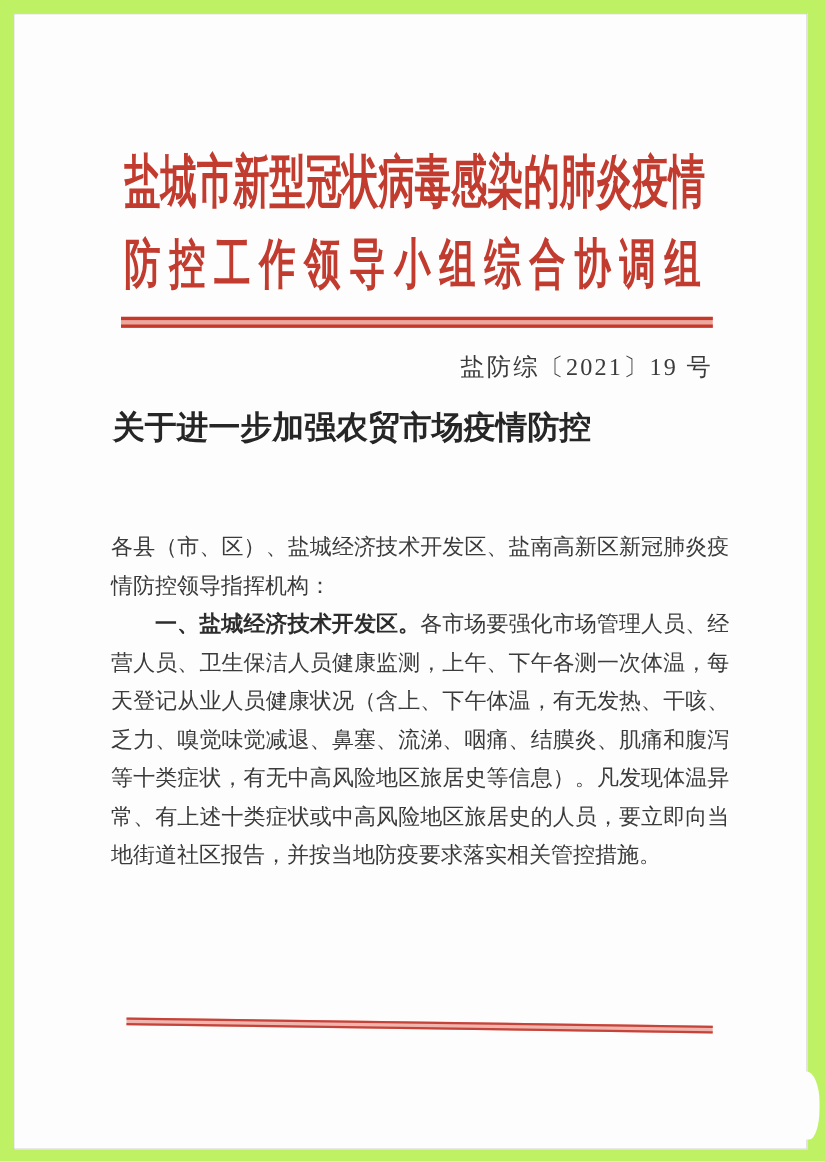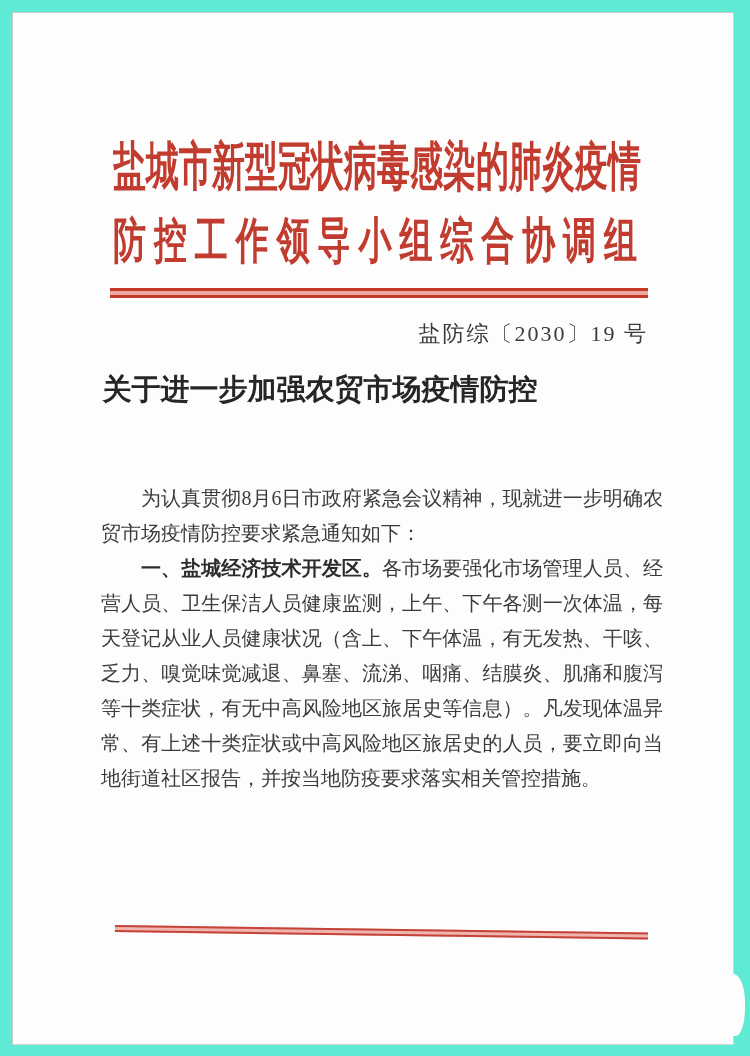--- a/index.html
+++ b/index.html
@@ -1,19 +1,19 @@
 <!DOCTYPE html>
 <html><head>
 <meta charset="utf-8">
 <style>
   html,body { margin:0; padding:0; }
   .stage {
     position:relative;
     width:750px; height:1056px;
-    background:#5eead4;
+    background:#bef264;
     overflow:hidden;
     font-family:"Liberation Serif", serif;
   }
   .paper {
     position:absolute;
     left:12px; top:12px;
     width:722px; height:1033px;
     background:#fdfdfd;
     box-shadow: inset 1px 1px 0 #c9c9c9, inset -1px -1px 0 #d6d6d6;
   }
@@ -99,25 +99,25 @@
 
 <div class="stage">
   <div class="paper"></div>
   <div class="notch"></div>
 
   <div class="org-line org-line-1">盐城市新型冠状病毒感染的肺炎疫情</div>
   <div class="org-line org-line-2">防控工作领导小组综合协调组</div>
 
   <div class="red-rule"></div>
 
-  <div class="doc-number">盐防综〔2030〕19 号</div>
+  <div class="doc-number">盐防综〔2021〕19 号</div>
 
   <div class="title">
     <div>关于进一步加强农贸市场疫情防控</div>
   </div>
 
   <div class="body-text">
-    <p class="indent"><b></b><span>为认真贯彻8月6日市政府紧急会议精神，现就进一步明确农贸市场疫情防控要求紧急通知如下：</span></p>
+    <p>各县（市、区）、盐城经济技术开发区、盐南高新区新冠肺炎疫情防控领导指挥机构：</p>
     <p class="indent"><b>一、盐城经济技术开发区。</b><span>各市场要强化市场管理人员、经营人员、卫生保洁人员健康监测，上午、下午各测一次体温，每天登记从业人员健康状况（含上、下午体温，有无发热、干咳、乏力、嗅觉味觉减退、鼻塞、流涕、咽痛、结膜炎、肌痛和腹泻等十类症状，有无中高风险地区旅居史等信息）。凡发现体温异常、有上述十类症状或中高风险地区旅居史的人员，要立即向当地街道社区报告，并按当地防疫要求落实相关管控措施。</span></p>
   </div>
 
   <div class="bottom-rule"></div>
 </div>
 
 </body></html>

